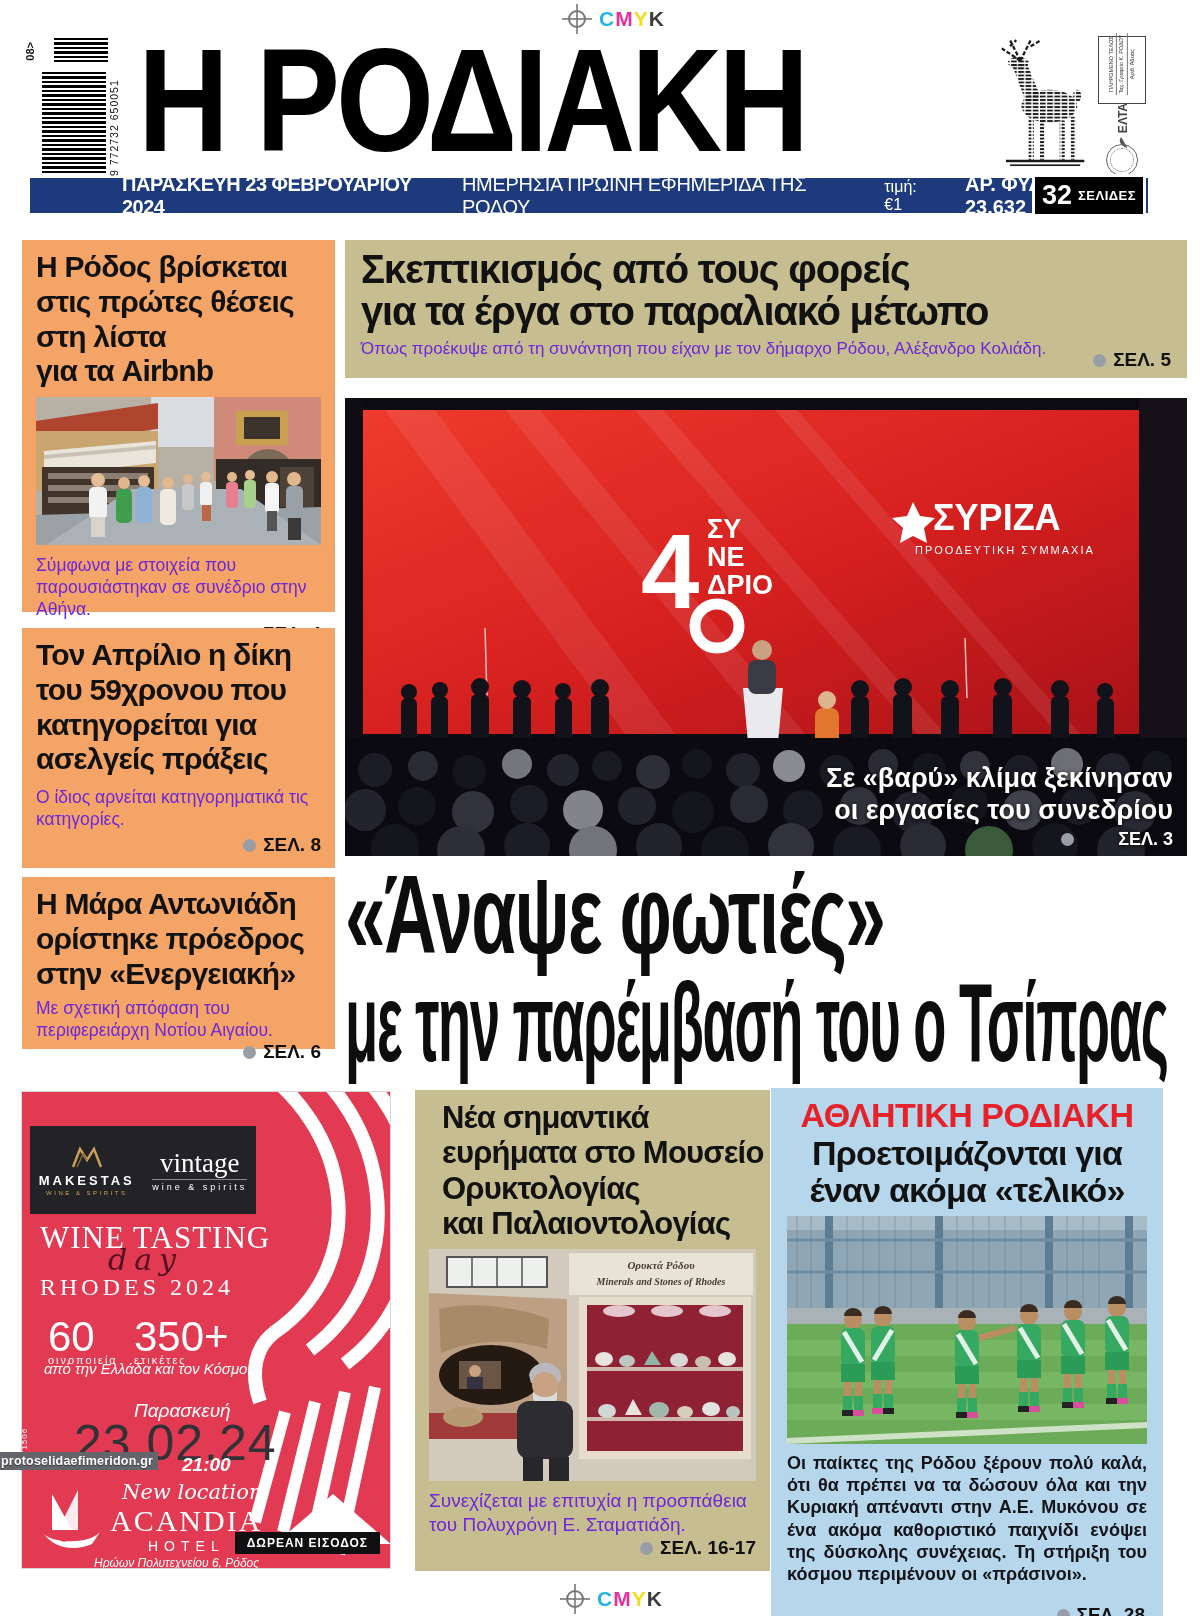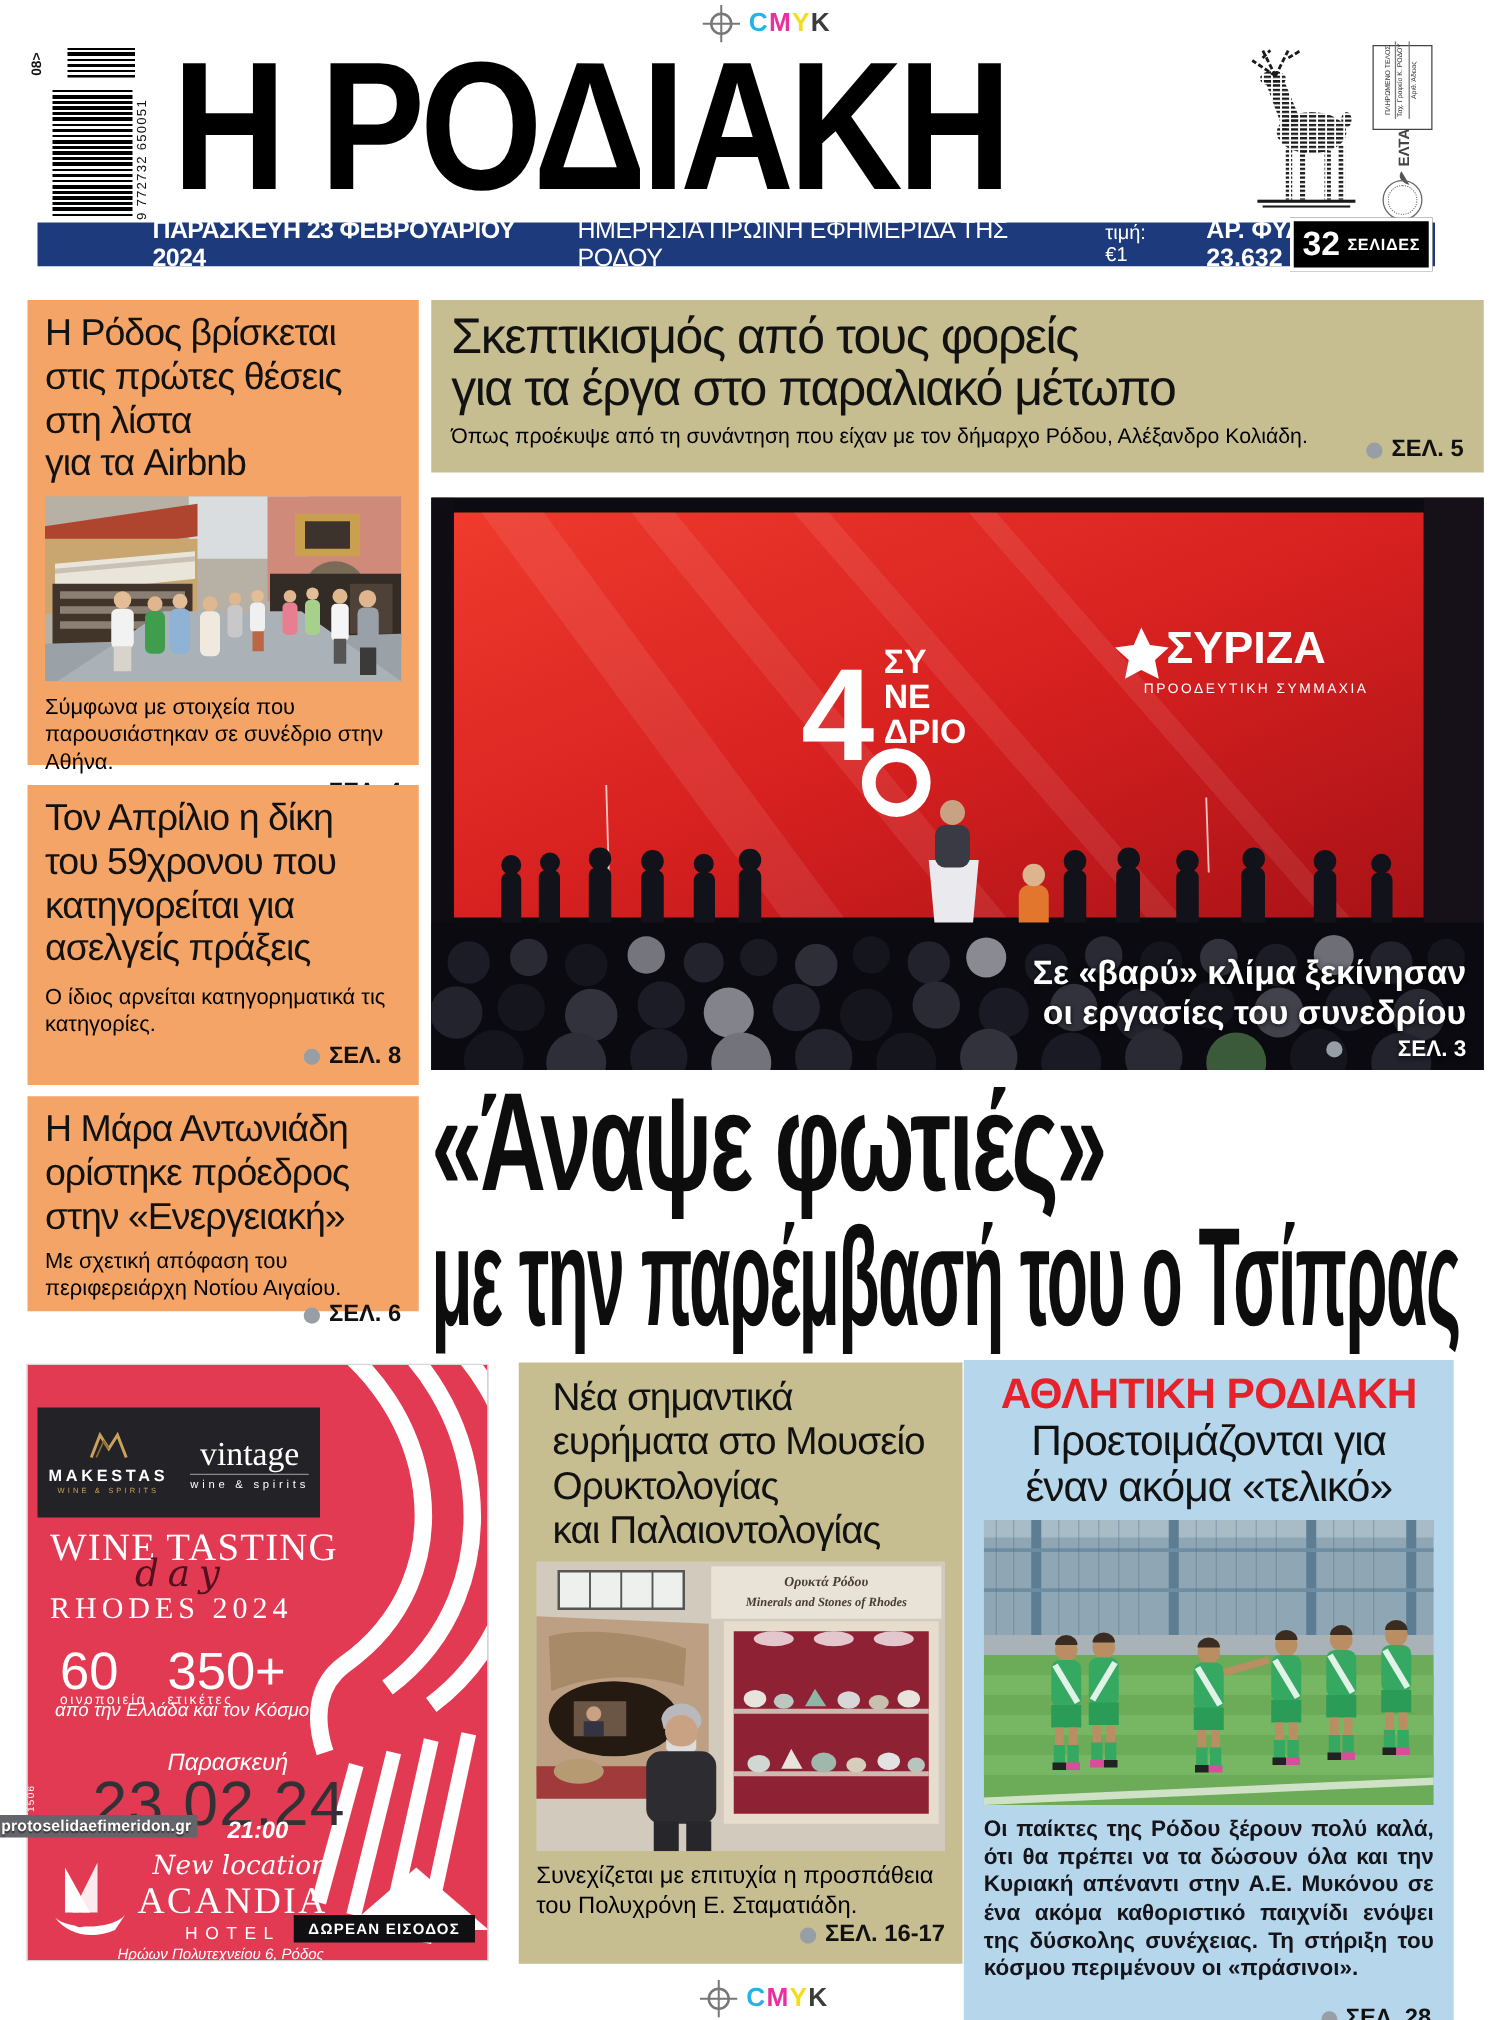--- a/index.html
+++ b/index.html
@@ -37,23 +37,23 @@
   .dl-issue { margin-left:28px; font-weight:700; font-size:20px; }
   .pagesbox { position:absolute; right:2px; top:-4px; height:37px; width:108px; background:#000000;
               border:3px solid #fff; display:flex; align-items:center; justify-content:center; gap:6px; color:#fff; }
   .pagesbox .num { font-size:27px; font-weight:700; }
   .pagesbox .lab { font-size:13px; font-weight:700; letter-spacing:0.5px; }
 
   
   .obox  { background:#f4a466; left:22px; width:313px; padding:10px 14px; box-sizing:border-box; }
   .khaki { background:#c6bd90; }
   .bluebox { background:#b6d6ec; }
-  .htitle { font-weight:400; color:#121212; letter-spacing:-0.8px; }
+  .htitle { font-weight:700; color:#121212; letter-spacing:-0.8px; }
   .obox .htitle { font-size:30px; line-height:1.16; white-space:nowrap; }
-  .subtxt { font-size:17.5px; line-height:1.26; color:#000000; margin-top:9px; }
+  .subtxt { font-size:17.5px; line-height:1.26; color:#6d28d9; margin-top:9px; }
   .pref { display:flex; align-items:center; justify-content:flex-end; gap:7px; font-weight:700; font-size:19px; color:#111; }
   .pref .dot { width:13px; height:13px; border-radius:50%; background:#989ea6; flex:0 0 auto; }
   .pref.light { color:#fff;gap:44px; }
 
   .topstory { left:345px; top:240px; width:842px; height:138px; padding:8px 16px; box-sizing:border-box; }
   .topstory .htitle { font-size:40px; line-height:1.06; letter-spacing:-1.2px; }
   .topstory .subtxt { font-size:17px; margin-top:5px; }
   .topstory .pref { position:absolute; right:16px; bottom:7px; }
 
   .mainphoto { left:345px; top:398px; width:842px; height:458px; background:#0d0d15; overflow:hidden; }

